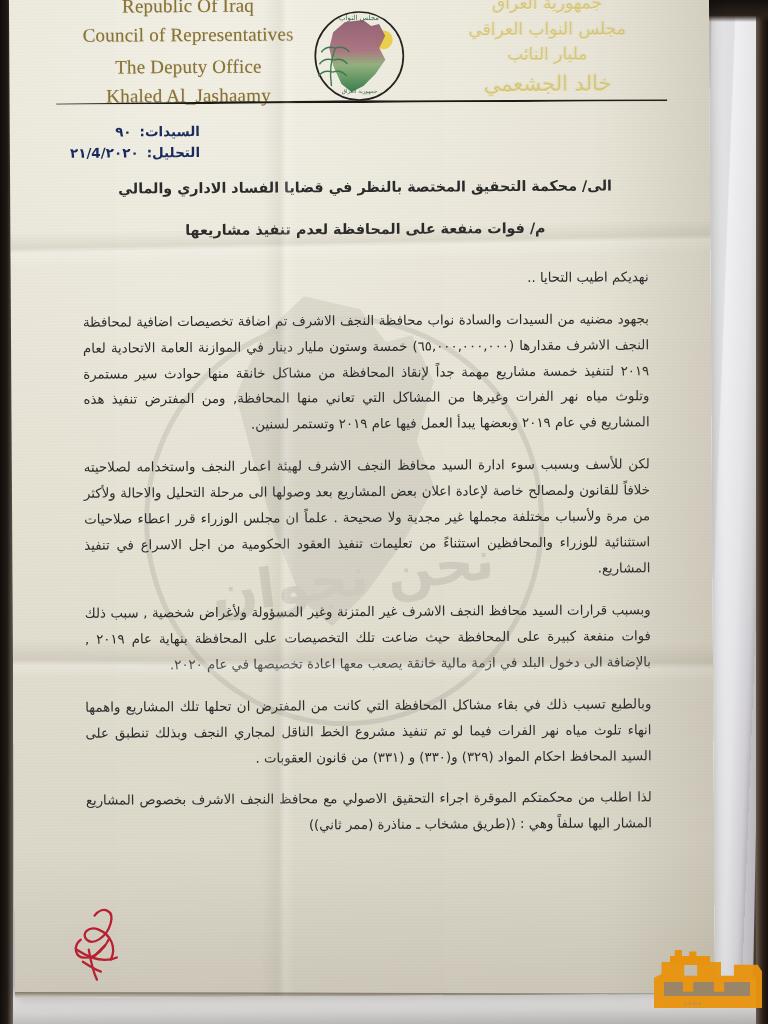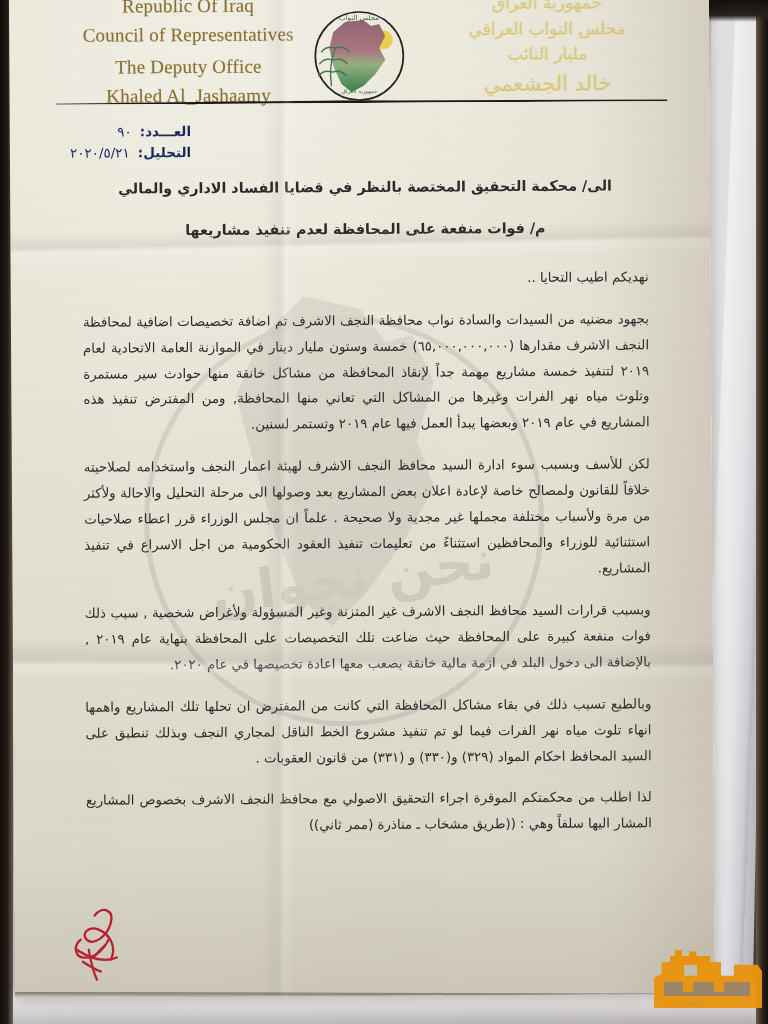--- a/index.html
+++ b/index.html
@@ -109,21 +109,21 @@
     position:absolute;left:46px;top:104px;width:612px;height:3px;
     background:#1c1a18;border-radius:2px;
     clip-path:polygon(0 60%,38% 18%,46% 0,56% 22%,100% 46%,100% 100%,0 100%);
   }
 
   
   .numblock{position:absolute;left:60px;top:124px;direction:rtl;color:#1b2a5e;
     font-family:"DejaVu Sans","Liberation Sans",sans-serif;font-weight:bold;font-size:13.5px;line-height:1.55;}
   .numblock .row{display:flex;gap:8px;align-items:baseline;}
   .numblock .lbl{letter-spacing:-.5px;}
-  .numblock .val{font-family:"DejaVu Sans",sans-serif;font-weight:normal;color:#1b2a5e;}
+  .numblock .val{font-family:"DejaVu Sans",sans-serif;font-weight:bold;color:#1b2a5e;}
 
   
   .body{
     position:absolute;left:72px;top:178px;width:566px;
     direction:rtl;text-align:justify;
     color:#2b2b2b;
     font-family:"DejaVu Sans","Liberation Sans",sans-serif;
     font-size:13.3px;line-height:1.95;
   }
   .ttl{font-weight:bold;font-size:14.3px;text-align:center;margin:0 0 14px 0;letter-spacing:0;}
@@ -251,26 +251,26 @@
         </svg>
         <div class="emblem-top-txt">مجلس النواب</div>
         <div class="emblem-bot-txt">جمهورية العراق</div>
       </div>
 
       <div class="hdr-rule"></div>
     </div>
 
     <div class="numblock">
       <div class="row">
-        <span class="lbl">العـــدد:</span>
+        <span class="lbl">السيدات:</span>
         <span class="val">٩٠</span>
       </div>
       <div class="row">
         <span class="lbl">التحليل:</span>
-        <span class="val">٢٠٢٠/٥/٢١</span>
+        <span class="val">٢٠٢٠/4/٢١</span>
       </div>
     </div>
 
     <div class="body">
       <div class="ttl">الى/ محكمة التحقيق المختصة بالنظر في قضايا الفساد الاداري والمالي</div>
       <div class="ttl2">م/ فوات منفعة على المحافظة لعدم تنفيذ مشاريعها</div>
       <div class="greet">نهديكم اطيب التحايا ..</div>
       <div class="para">بجهود مضنيه من السيدات والسادة نواب محافظة النجف الاشرف تم اضافة تخصيصات اضافية لمحافظة النجف الاشرف مقدارها (٦٥,٠٠٠,٠٠٠,٠٠٠) خمسة وستون مليار دينار في الموازنة العامة الاتحادية لعام ٢٠١٩ لتنفيذ خمسة مشاريع مهمة جداً لإنقاذ المحافظة من مشاكل خانقة منها حوادث سير مستمرة وتلوث مياه نهر الفرات وغيرها من المشاكل التي تعاني منها المحافظة, ومن المفترض تنفيذ هذه المشاريع في عام ٢٠١٩ وبعضها يبدأ العمل فيها عام ٢٠١٩ وتستمر لسنين.</div>
       <div class="para">لكن للأسف وبسبب سوء ادارة السيد محافظ النجف الاشرف لهيئة اعمار النجف واستخدامه لصلاحيته خلافاً للقانون ولمصالح خاصة لإعادة اعلان بعض المشاريع بعد وصولها الى مرحلة التحليل والاحالة ولأكثر من مرة ولأسباب مختلفة مجملها غير مجدية ولا صحيحة . علماً ان مجلس الوزراء قرر اعطاء صلاحيات استثنائية للوزراء والمحافظين استثناءً من تعليمات تنفيذ العقود الحكومية من اجل الاسراع في تنفيذ المشاريع.</div>
       <div class="para">وبسبب قرارات السيد محافظ النجف الاشرف غير المتزنة وغير المسؤولة ولأغراض شخصية , سبب ذلك فوات منفعة كبيرة على المحافظة حيث ضاعت تلك التخصيصات على المحافظة بنهاية عام ٢٠١٩ , بالإضافة الى دخول البلد في ازمة مالية خانقة يصعب معها اعادة تخصيصها في عام ٢٠٢٠.</div>

